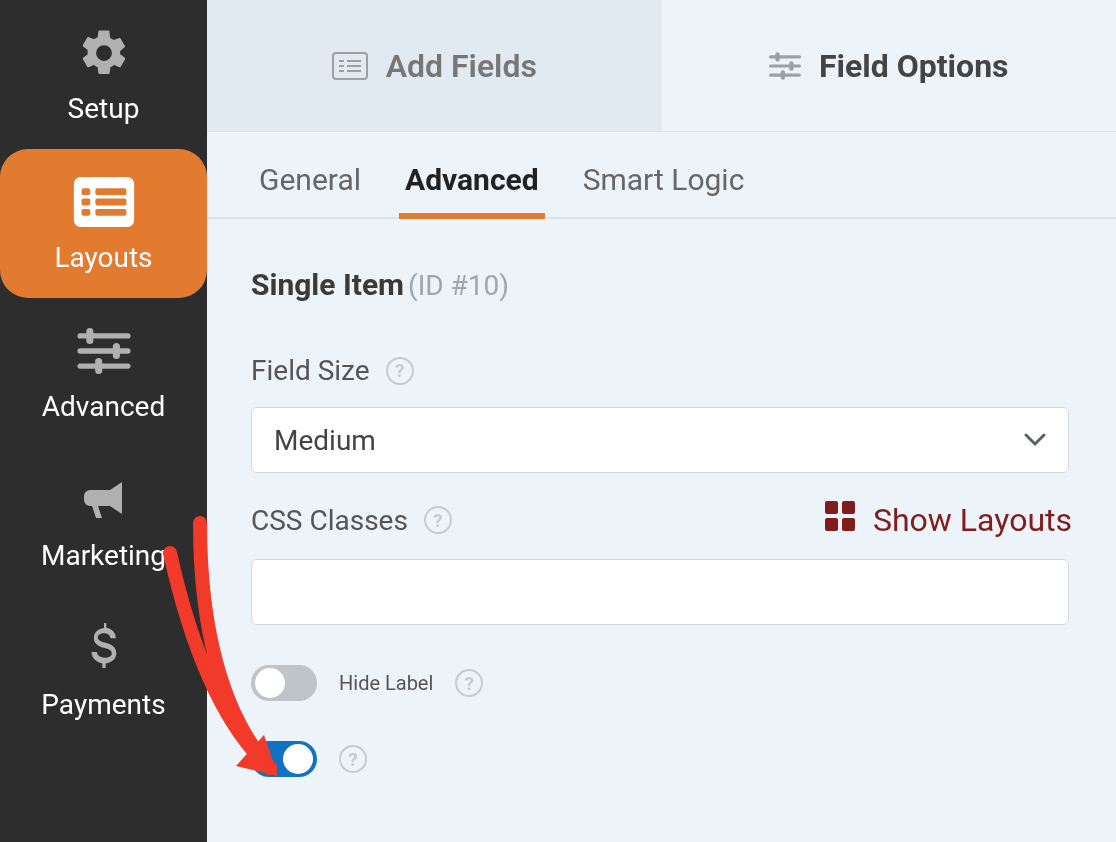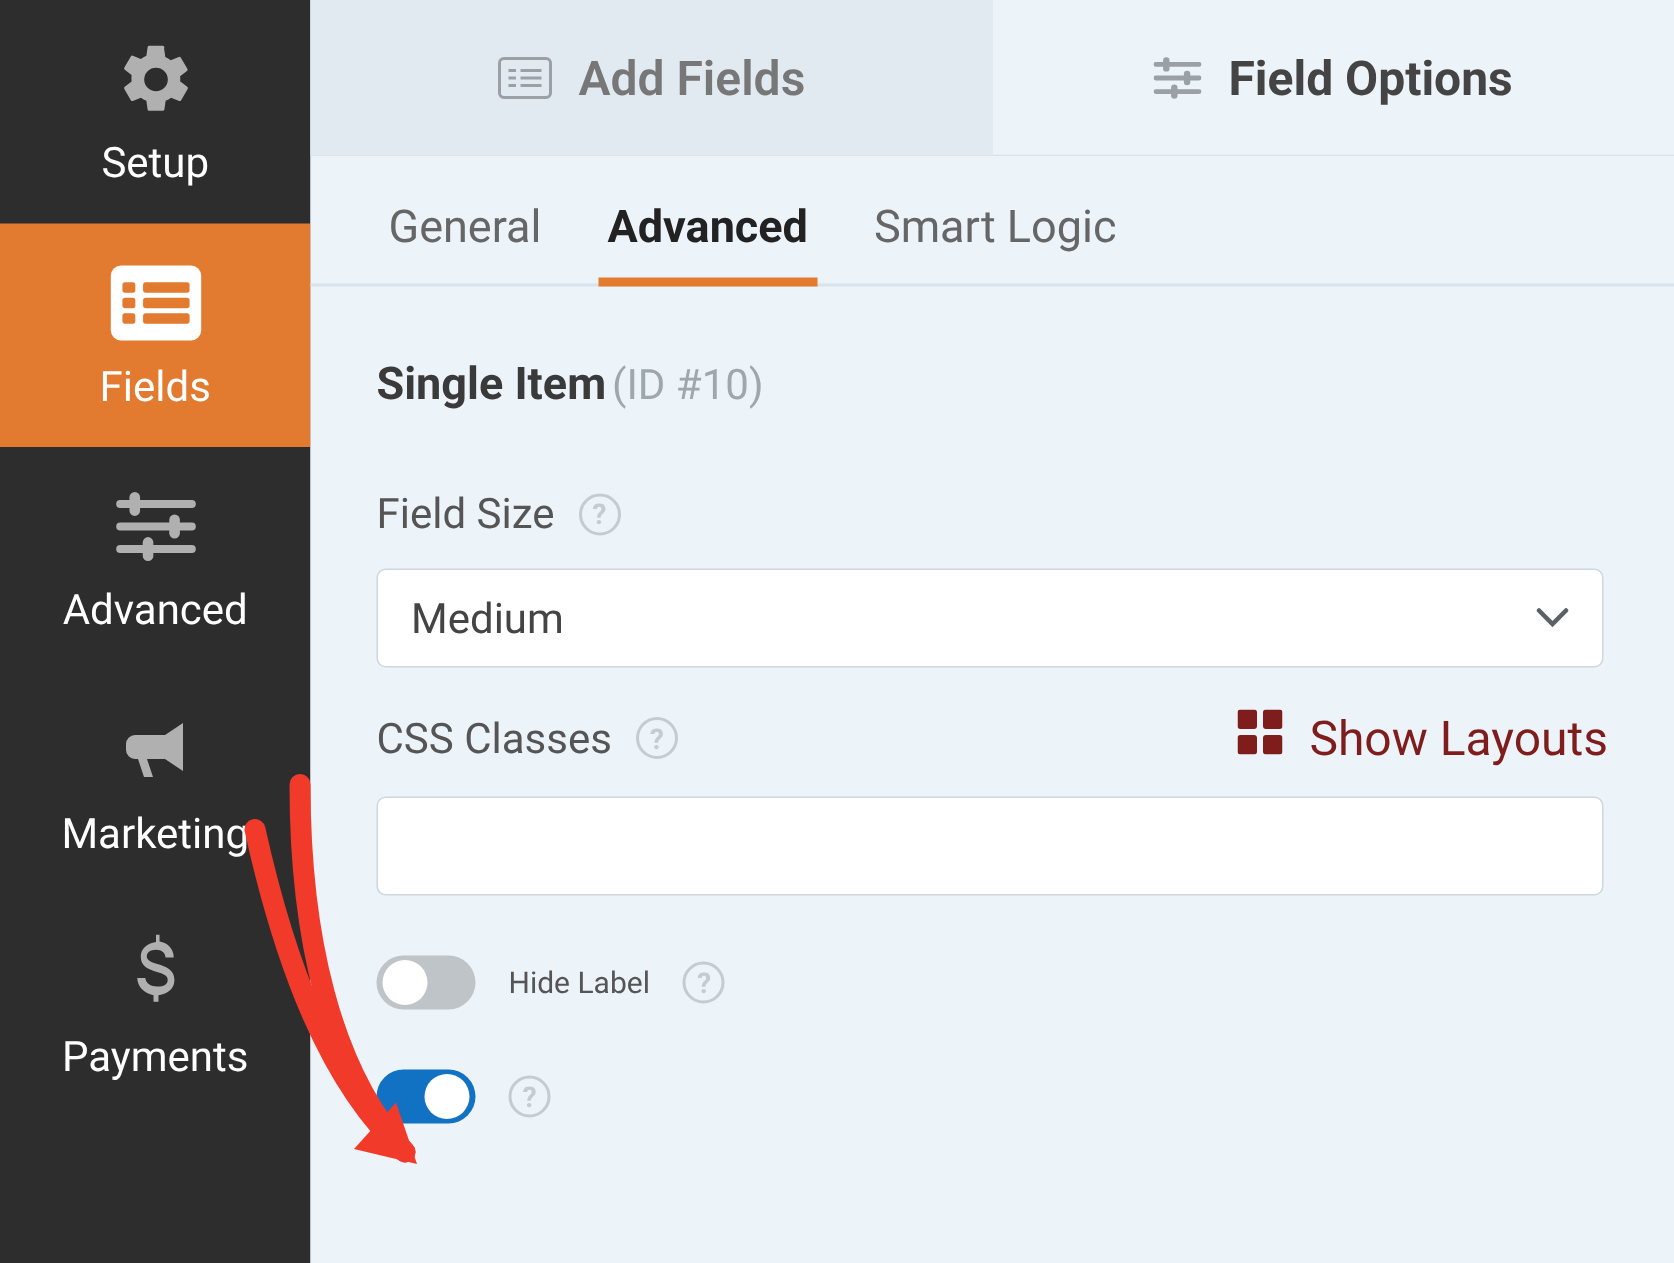--- a/index.html
+++ b/index.html
@@ -22,20 +22,21 @@
     flex-direction: column;
   }
   .sidebar-item {
     flex: 0 0 auto;
     display: flex;
     flex-direction: column;
     align-items: center;
     padding: 28px 0 24px 0;
     cursor: pointer;
     color: #ffffff;
+    border-radius: 28px;
   }
   .sidebar-item.active { background: #e27a2f; }
   .sidebar-icon {
     display: flex;
     align-items: center;
     justify-content: center;
     color: #b0b0b0;
     margin-bottom: 14px;
     height: 50px;
   }
@@ -50,21 +51,21 @@
   .main {
     flex: 1;
     display: flex;
     flex-direction: column;
     background: #ecf3f9;
   }
 
   
   .top-tabs {
     display: flex;
-    height: 104px;
+    height: 132px;
     border-bottom: 1px solid #d9e3ec;
   }
   .top-tab {
     flex: 1;
     display: flex;
     align-items: center;
     justify-content: center;
     gap: 18px;
     font-size: 32px;
     font-weight: 600;
@@ -238,21 +239,21 @@
       <svg width="62" height="52" viewBox="0 0 36 30" fill="none">
           <rect x="0.5" y="0.5" width="35" height="29" rx="4" fill="#ffffff"></rect>
           <rect x="5" y="7" width="5" height="4" rx="1" fill="#e27a2f"></rect>
           <rect x="5" y="13" width="5" height="4" rx="1" fill="#e27a2f"></rect>
           <rect x="5" y="19" width="5" height="4" rx="1" fill="#e27a2f"></rect>
           <rect x="13" y="7" width="18" height="4" rx="1" fill="#e27a2f"></rect>
           <rect x="13" y="13" width="18" height="4" rx="1" fill="#e27a2f"></rect>
           <rect x="13" y="19" width="18" height="4" rx="1" fill="#e27a2f"></rect>
         </svg>
     </span>
-    <span class="sidebar-label">Fields</span>
+    <span class="sidebar-label">Layouts</span>
   </div>
 
   <div class="sidebar-item">
     <span class="sidebar-icon">
       <svg width="54" height="46" viewBox="0 0 30 26" fill="currentColor">
           <rect x="0" y="3" width="30" height="3" rx="1.5"></rect>
           <rect x="0" y="11.5" width="30" height="3" rx="1.5"></rect>
           <rect x="0" y="20" width="30" height="3" rx="1.5"></rect>
           <rect x="5" y="0" width="4" height="9" rx="2"></rect>
           <rect x="20" y="8.5" width="4" height="9" rx="2"></rect>

